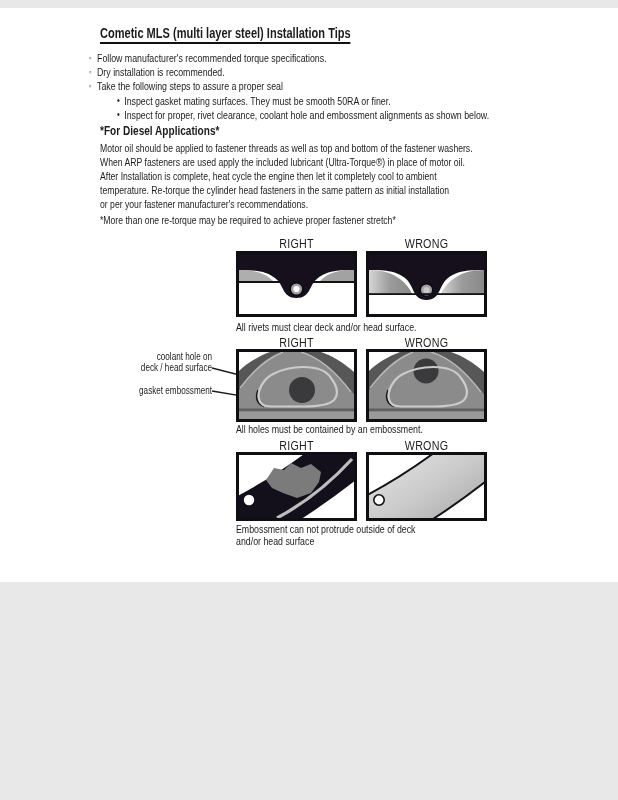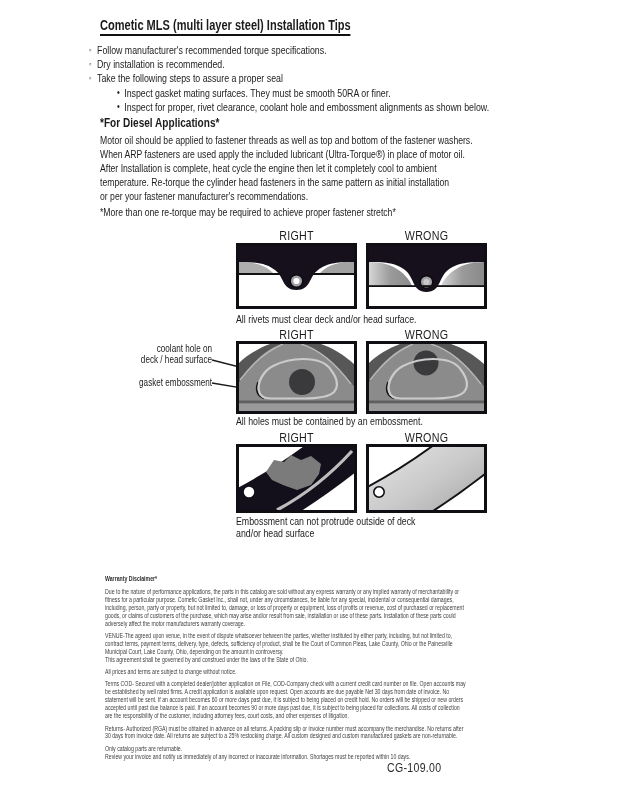--- a/index.html
+++ b/index.html
@@ -1,16 +1,16 @@
 <!DOCTYPE html>
 <html><head>
 <meta charset="utf-8">
 <style>
   html,body{margin:0;padding:0;background:#e8e8e8;}
-  .page{position:relative;width:618px;height:800px;background:#ffffff;margin:0 auto;
+  .page{position:relative;width:618px;height:574px;background:#ffffff;margin:8px auto;
         font-family:"Liberation Sans","DejaVu Sans",sans-serif;color:#1c1c1c;overflow:hidden;}
   .tx{position:absolute;transform:scaleX(0.8);transform-origin:0 0;white-space:nowrap;}
   .ctr{text-align:center;transform-origin:50% 0;}
   .rgt{text-align:right;transform-origin:100% 0;}
   .title{left:100px;top:18px;font-size:13.8px;font-weight:bold;border-bottom:2px solid #111;
          padding-bottom:1px;display:inline-block;}
   .bullets{left:89px;top:43px;font-size:11px;line-height:14.2px;}
   .b-row .gl{display:inline-block;width:10px;font-size:9px;vertical-align:top;line-height:14.2px;}
   .b-sub{padding-left:35px;}
   .b-sub .gl{width:9px;font-size:10px;}

